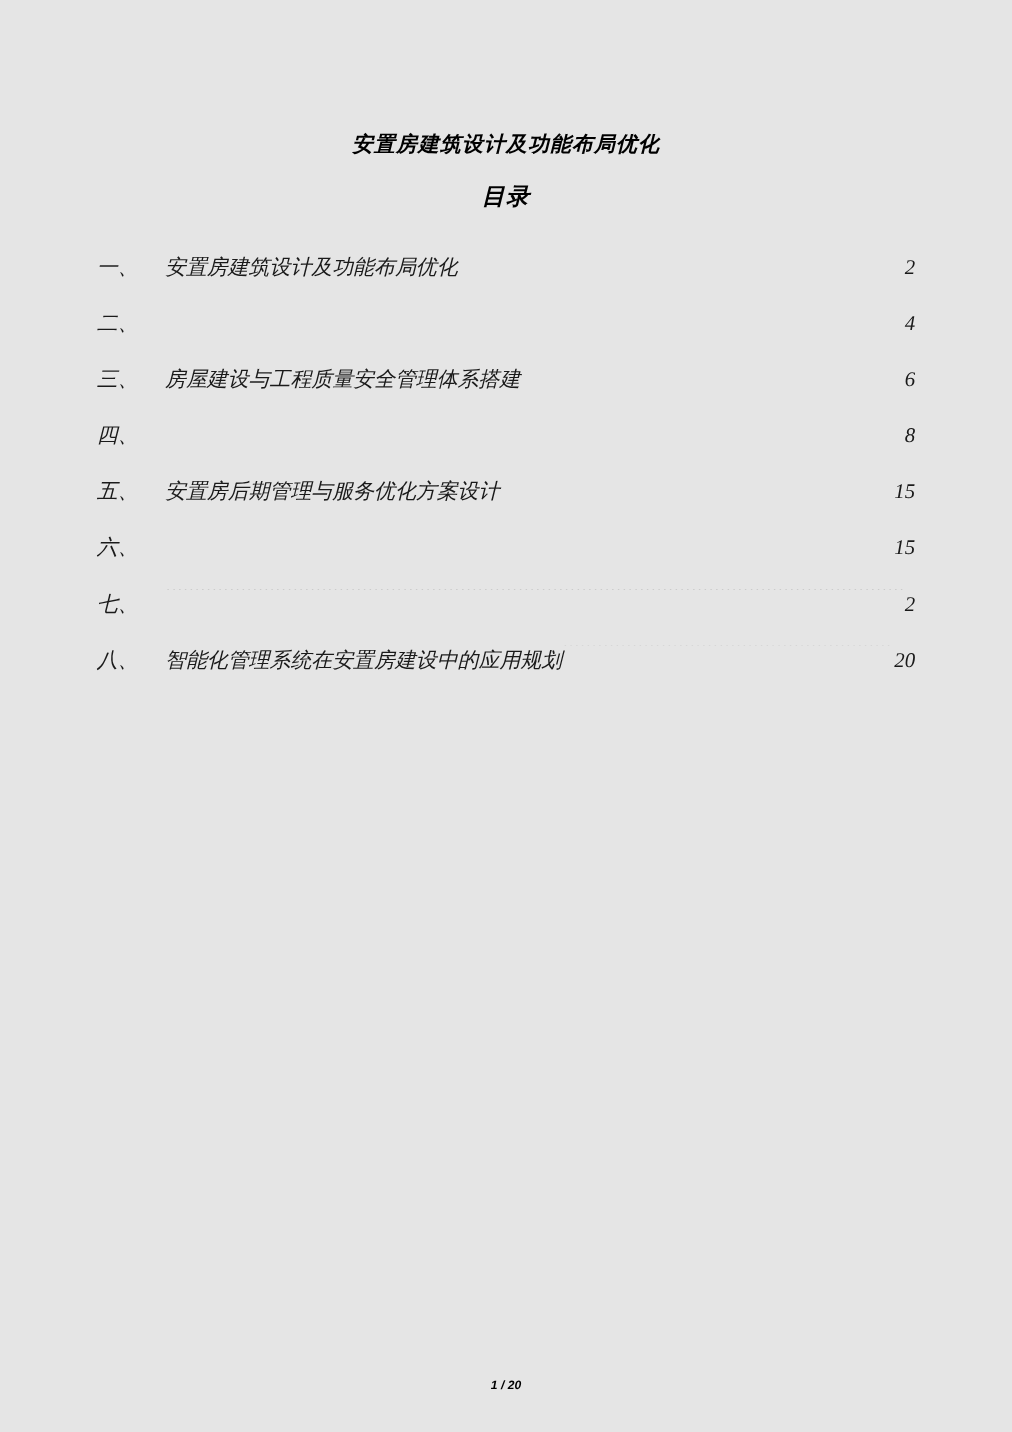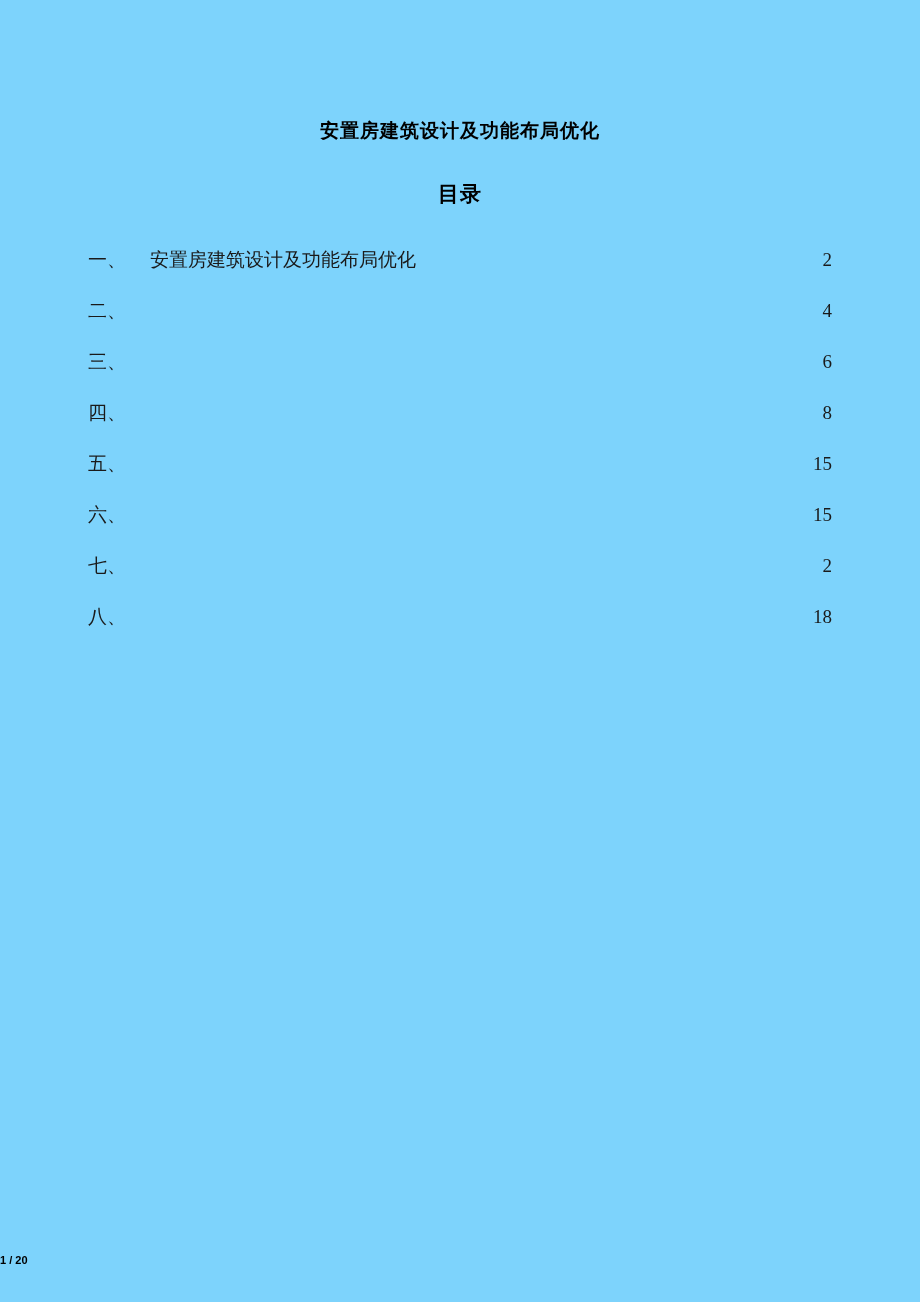--- a/index.html
+++ b/index.html
@@ -9,41 +9,42 @@
   }
   body {
     font-family: "Liberation Serif", serif;
     color: #000000;
   }
   .page {
     position: relative;
     width: 920px;
     height: 1302px;
     margin: 0 auto;
-    background: #7dd3fc;
+    background: #e5e5e5;
     box-sizing: border-box;
     overflow: hidden;
+    font-style: italic;
   }
   .content {
     position: absolute;
     left: 88px;
     top: 0;
     width: 744px;
   }
   .doc-title {
     margin-top: 118px;
     text-align: center;
     font-family: "Liberation Sans", sans-serif;
     font-size: 19px;
     font-weight: bold;
     letter-spacing: 1px;
     color: #000;
   }
   .toc-heading {
-    margin-top: 36px;
+    margin-top: 20px;
     text-align: center;
     font-family: "Liberation Sans", sans-serif;
     font-size: 21px;
     font-weight: bold;
     letter-spacing: 1px;
     color: #000;
   }
   .toc {
     margin-top: 26px;
   }
@@ -88,21 +89,21 @@
     flex: 0 0 auto;
     color: #1a1a1a;
     font-size: 19px;
     padding-left: 1px;
   }
   .footer {
     position: absolute;
     left: 0;
     right: 0;
     bottom: 36px;
-    text-align: left;
+    text-align: center;
     font-family: "Liberation Sans", sans-serif;
     font-size: 11px;
     font-weight: bold;
     color: #000;
   }
 </style>
 </head>
 <body>
 
 <div class="page">
@@ -122,51 +123,54 @@
       </div>
 
       <div class="toc-entry">
         <span class="toc-num">二、</span>
         <span class="toc-dots"></span>
         <span class="toc-page">4</span>
       </div>
 
       <div class="toc-entry">
         <span class="toc-num">三、</span>
+        <span class="toc-label">房屋建设与工程质量安全管理体系搭建</span>
         <span class="toc-dots"></span>
         <span class="toc-page">6</span>
       </div>
 
       <div class="toc-entry">
         <span class="toc-num">四、</span>
         <span class="toc-dots"></span>
         <span class="toc-page">8</span>
       </div>
 
       <div class="toc-entry">
         <span class="toc-num">五、</span>
+        <span class="toc-label">安置房后期管理与服务优化方案设计</span>
         <span class="toc-dots"></span>
         <span class="toc-page">15</span>
       </div>
 
       <div class="toc-entry">
         <span class="toc-num">六、</span>
         <span class="toc-dots"></span>
         <span class="toc-page">15</span>
       </div>
 
       <div class="toc-entry">
         <span class="toc-num">七、</span>
         <span class="toc-dots"></span>
         <span class="toc-page">2</span>
       </div>
 
       <div class="toc-entry">
         <span class="toc-num">八、</span>
+        <span class="toc-label">智能化管理系统在安置房建设中的应用规划</span>
         <span class="toc-dots"></span>
-        <span class="toc-page">18</span>
+        <span class="toc-page">20</span>
       </div>
 
     </div>
   </div>
 
   <div class="footer">1 / 20</div>
 </div>
 
 </body></html>

